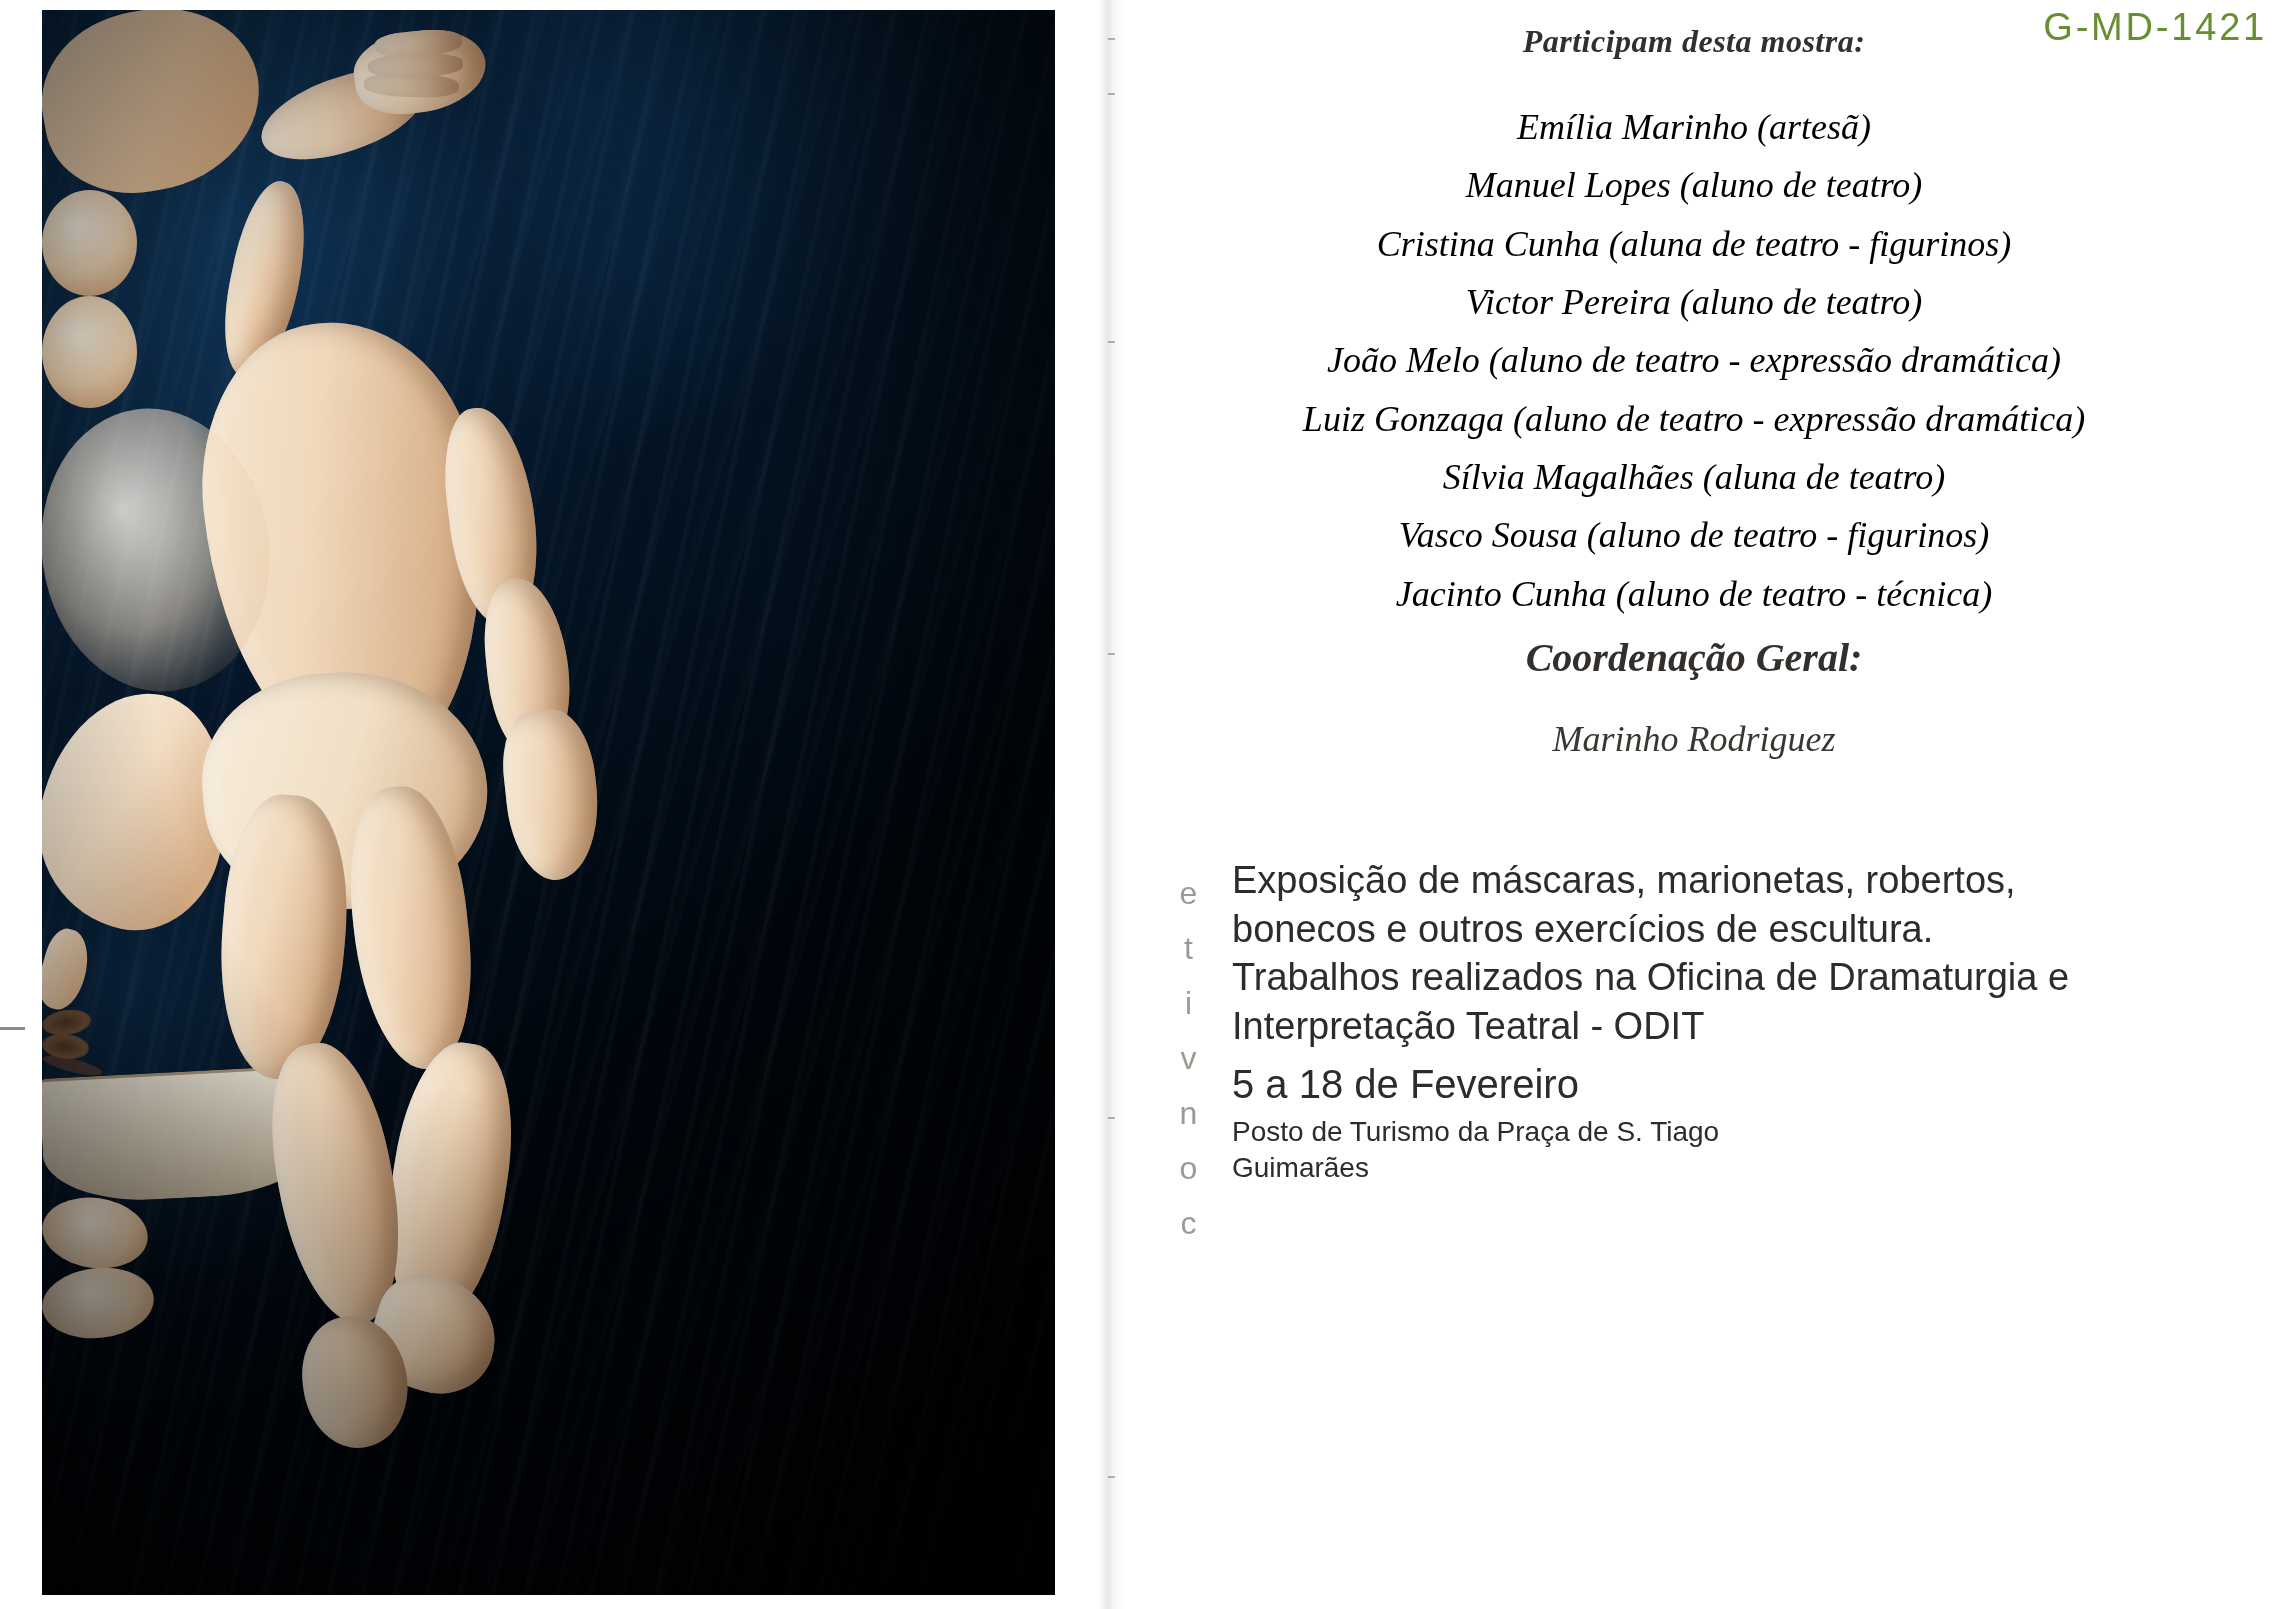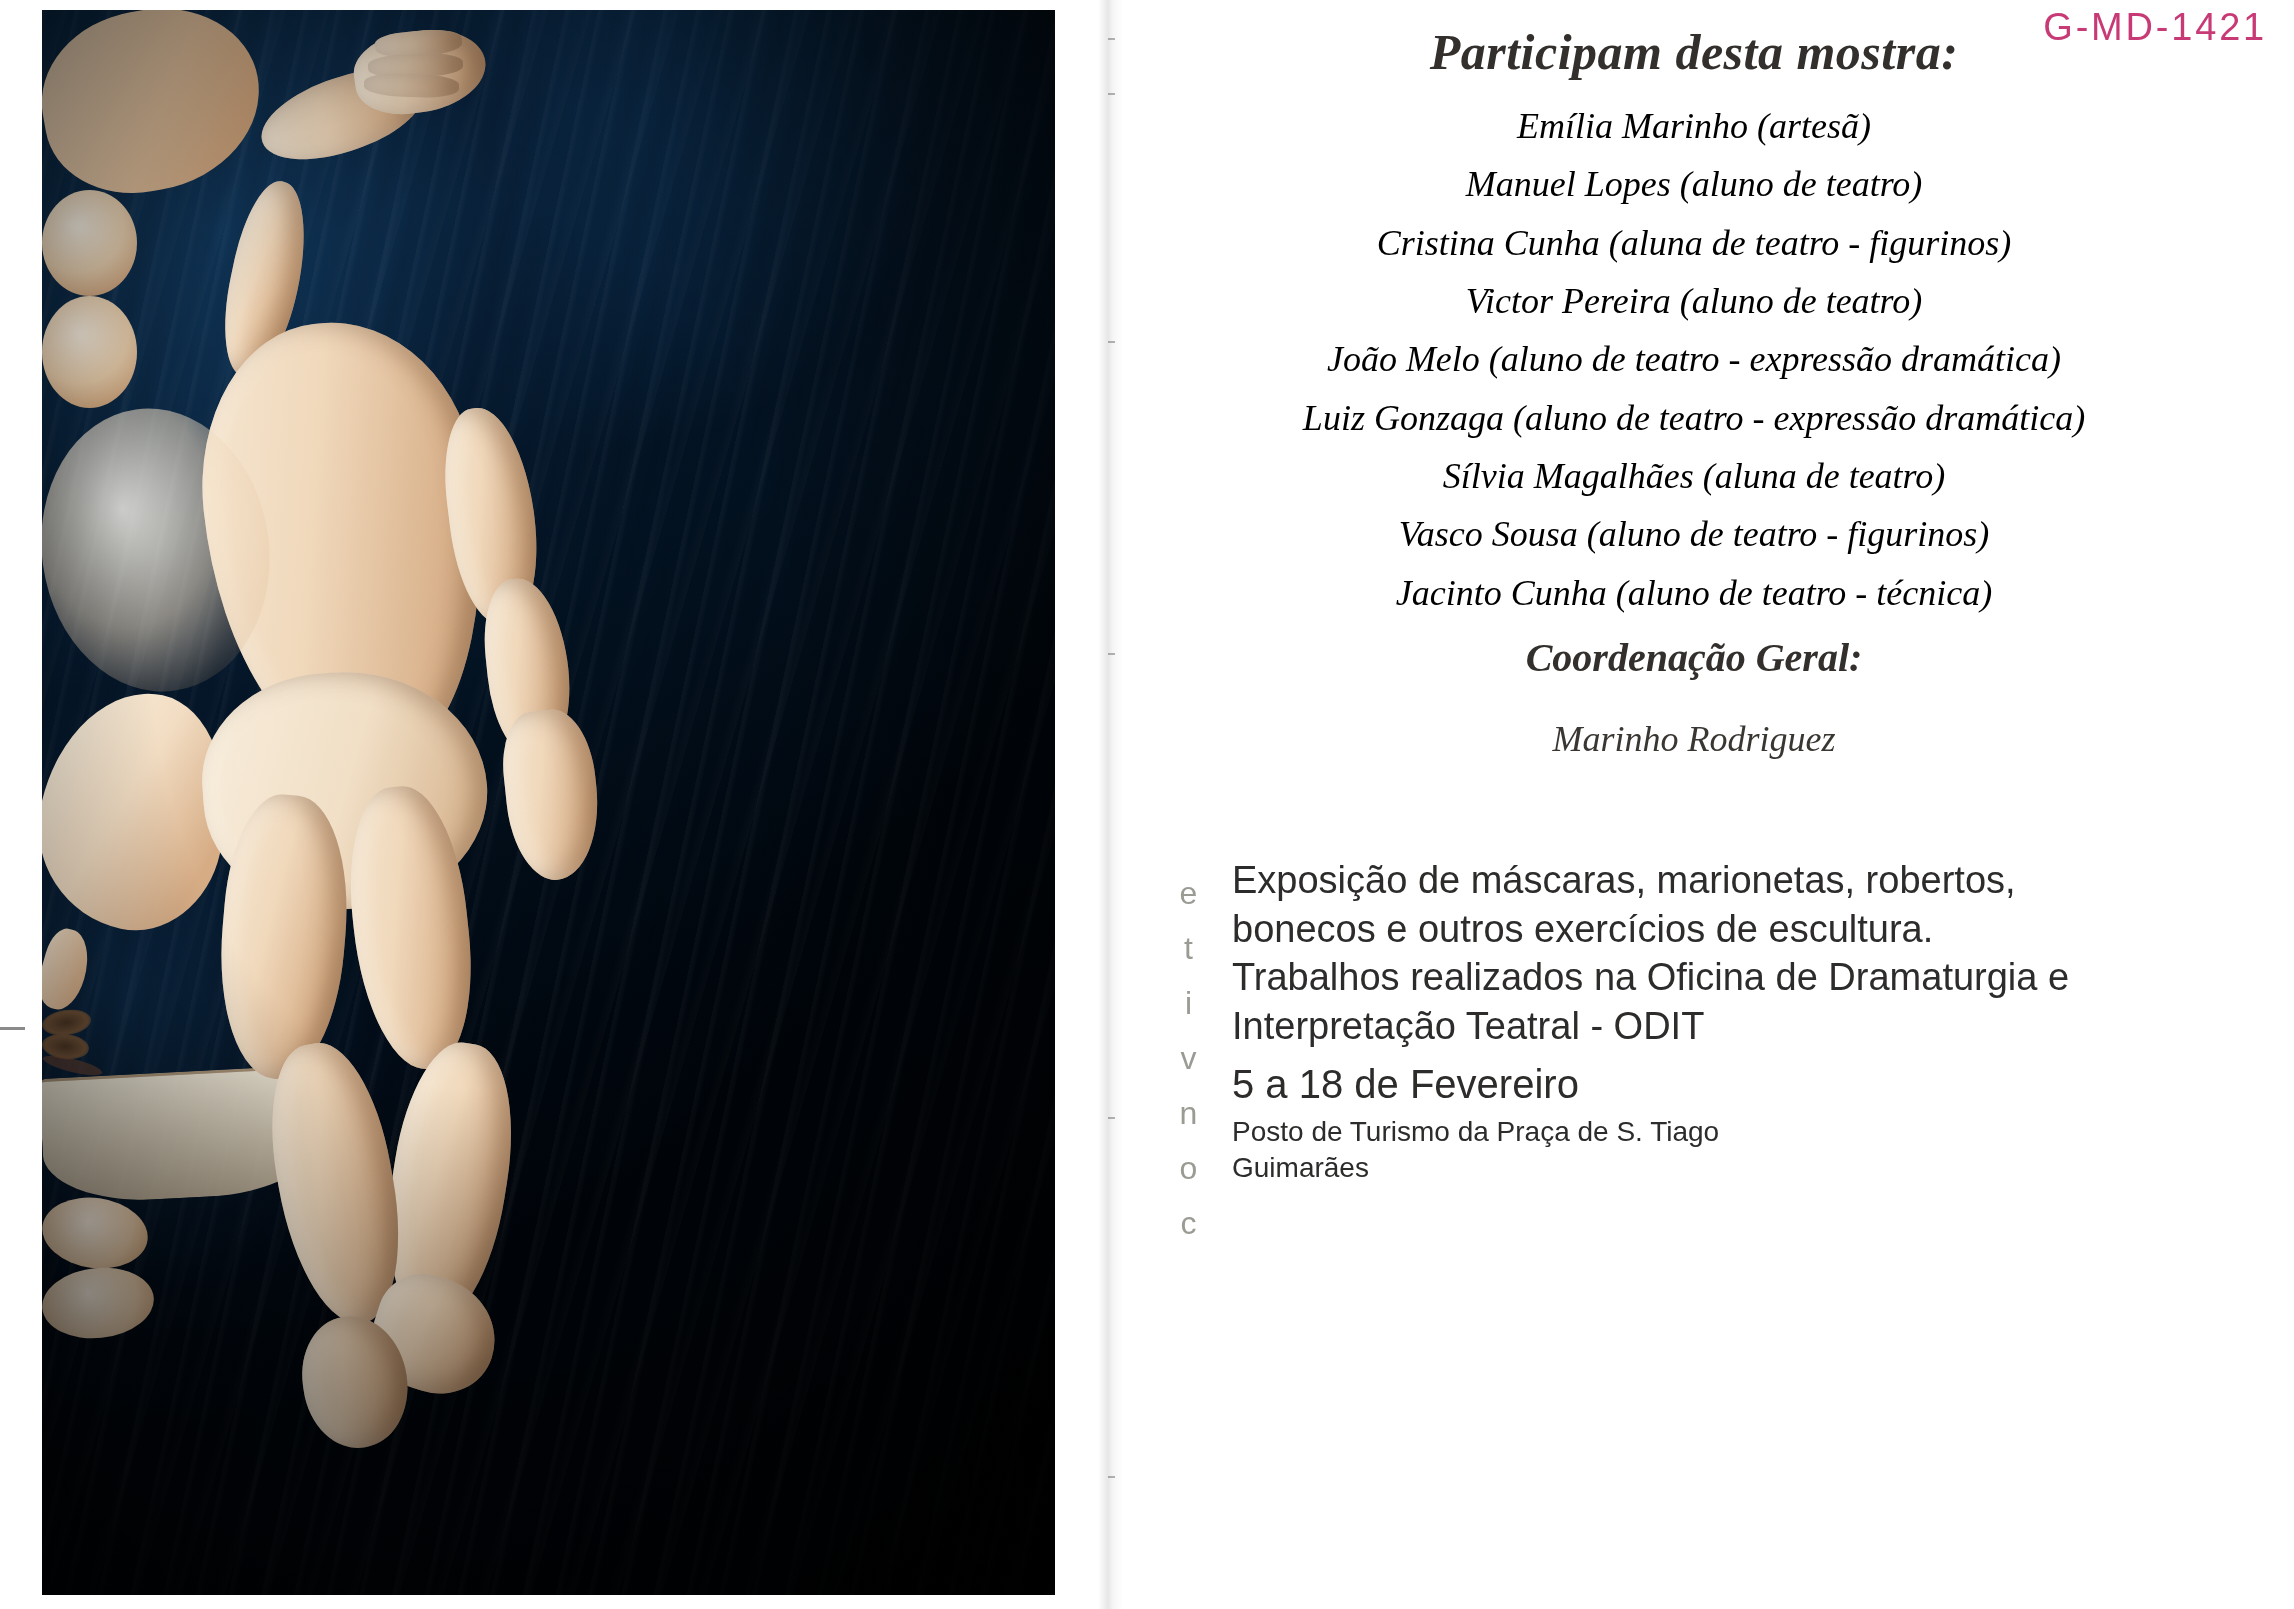--- a/index.html
+++ b/index.html
@@ -215,38 +215,38 @@
     left: 1126px; top: 0; width: 1169px; height: 1610px;
     color: #2c2a28;
   }
 
   #archive-code {
     position: absolute;
     right: 28px; top: 5.7px;
     font-family: "Liberation Sans", sans-serif;
     font-size: 38px;
     letter-spacing: 2.8px;
-    color: #be185d;
+    color: #4d7c0f;
     opacity: .85;
     white-space: nowrap;
   }
 
   #participants {
     position: absolute;
     left: 0; top: 23px; width: 1136px;
     text-align: center;
   }
   #participants-heading {
     font-family: "Liberation Serif", serif;
     font-style: italic;
     font-weight: bold;
-    font-size: 50px;
+    font-size: 32px;
     letter-spacing: 0.5px;
     color: #332f2c;
-    margin-bottom: 16px;
+    margin-bottom: 38px;
   }
   .participant {
     font-family: "Liberation Serif", serif;
     font-style: italic;
     font-size: 36px;
     line-height: 1.62;
     color: #000000;
     white-space: nowrap;
   }
 

